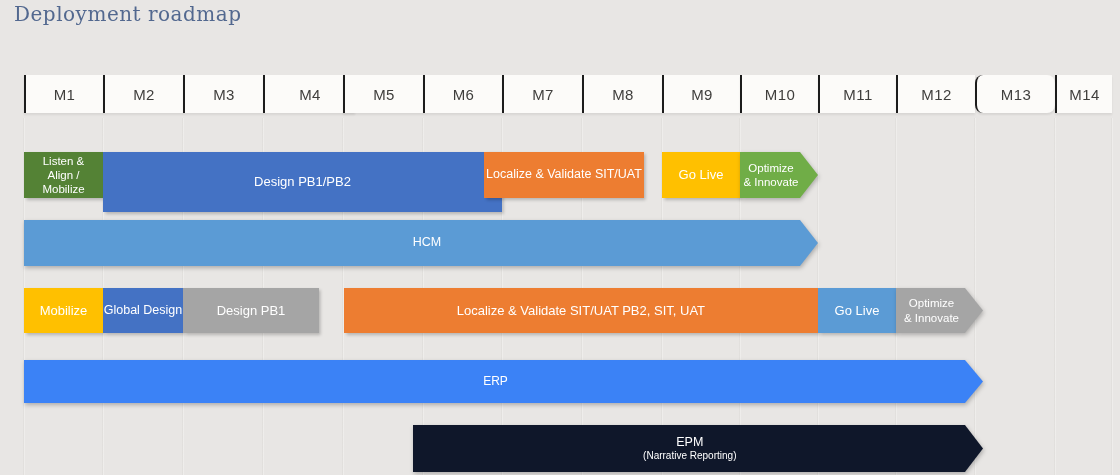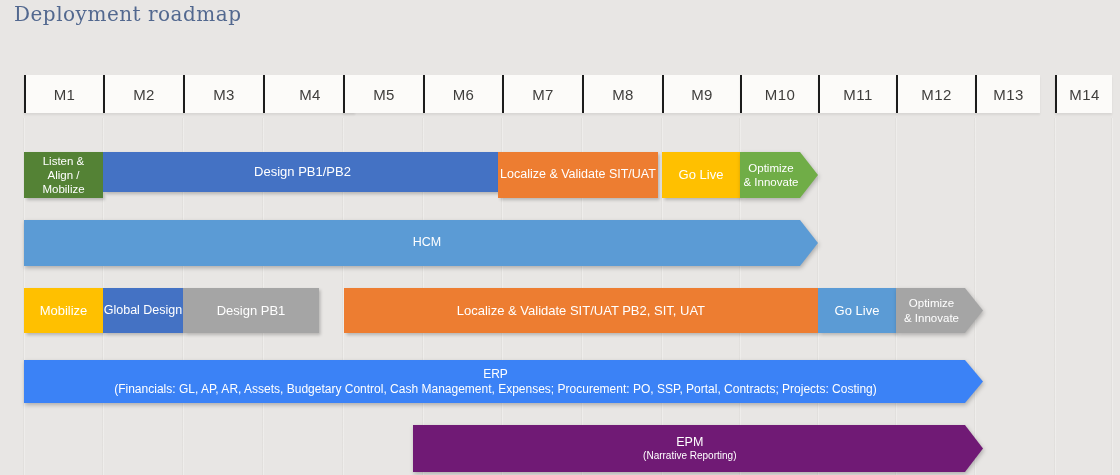--- a/index.html
+++ b/index.html
@@ -89,37 +89,37 @@
       <div class="month-cell" style="left: 183px; width: 80px;">M3</div>
       <div class="month-cell" style="left: 263px; width: 92px;">M4</div>
       <div class="month-cell" style="left: 343px; width: 80px;">M5</div>
       <div class="month-cell" style="left: 423px; width: 79px;">M6</div>
       <div class="month-cell" style="left: 502px; width: 80px;">M7</div>
       <div class="month-cell" style="left: 582px; width: 80px;">M8</div>
       <div class="month-cell" style="left: 662px; width: 78px;">M9</div>
       <div class="month-cell" style="left: 740px; width: 78px;">M10</div>
       <div class="month-cell" style="left: 818px; width: 78px;">M11</div>
       <div class="month-cell" style="left: 896px; width: 79px;">M12</div>
-      <div class="month-cell" style="left: 975px; width: 65px;">M13</div>
+      <div class="month-cell" style="left: 975px; width: 80px; border-radius: 8px;">M13</div>
       <div class="month-cell" style="left: 1055px; width: 57px;">M14</div>
     </div>
   <div id="tracks">
       <div class="bar" style="left: 24px; top: 152px; width: 79px; height: 46px;">
         <div class="bar-rect" style="background: rgb(84, 130, 53);">
           <div class="bar-label" style="font-size: 11.5px;">Listen &amp;</div>
           <div class="bar-label" style="font-size: 11.5px;">Align /</div>
           <div class="bar-label" style="font-size: 11.5px;">Mobilize</div>
         </div>
       </div>
-      <div class="bar" style="left: 103px; top: 152px; width: 399px; height: 40px;">
+      <div class="bar" style="left: 103px; top: 152px; width: 399px; height: 60px;">
         <div class="bar-rect" style="background: rgb(68, 114, 196);">
           <div class="bar-label" style="font-size: 13px;">Design PB1/PB2</div>
         </div>
       </div>
-      <div class="bar" style="left: 498px; top: 152px; width: 160px; height: 46px;">
+      <div class="bar" style="left: 484px; top: 152px; width: 160px; height: 46px;">
         <div class="bar-rect" style="background: rgb(237, 125, 49);">
           <div class="bar-label" style="font-size: 12.5px;">Localize &amp; Validate SIT/UAT</div>
         </div>
       </div>
       <div class="bar" style="left: 662px; top: 152px; width: 78px; height: 46px;">
         <div class="bar-rect" style="background: rgb(255, 192, 0);">
           <div class="bar-label" style="font-size: 13px;">Go Live</div>
         </div>
       </div>
       <div class="bar" style="left: 740px; top: 152px; width: 78px; height: 46px;">
@@ -167,26 +167,25 @@
           <div class="bar-arrow" style="background: rgb(165, 165, 165);">
             <div class="bar-label" style="font-size: 11.5px;">Optimize</div>
             <div class="bar-label" style="font-size: 11.5px;">&amp; Innovate</div>
           </div>
         </div>
       </div>
       <div class="bar" style="left: 24px; top: 360px; width: 959px; height: 43px;">
         <div class="bar-arrow-wrap">
           <div class="bar-arrow" style="background: #3b82f6;">
             <div class="bar-label" style="font-size: 12px;">ERP</div>
-            <div class="bar-label" style="font-size: 12px;">(Financials: GL, AP, AR, Assets, Budgetary Control, Cash Management, Expenses;  Procurement: PO, SSP, Portal, Contracts; Projects: Costing)</div>
           </div>
         </div>
       </div>
       <div class="bar" style="left: 412.6px; top: 425px; width: 570.4px; height: 47px;">
         <div class="bar-arrow-wrap">
-          <div class="bar-arrow" style="background: #701a75;">
+          <div class="bar-arrow" style="background: #0f172a;">
             <div class="bar-label" style="font-size: 12.5px;">EPM</div>
             <div class="bar-label" style="font-size: 10px;">(Narrative Reporting)</div>
           </div>
         </div>
       </div>
     </div>
 </div>
 
 </body></html>

